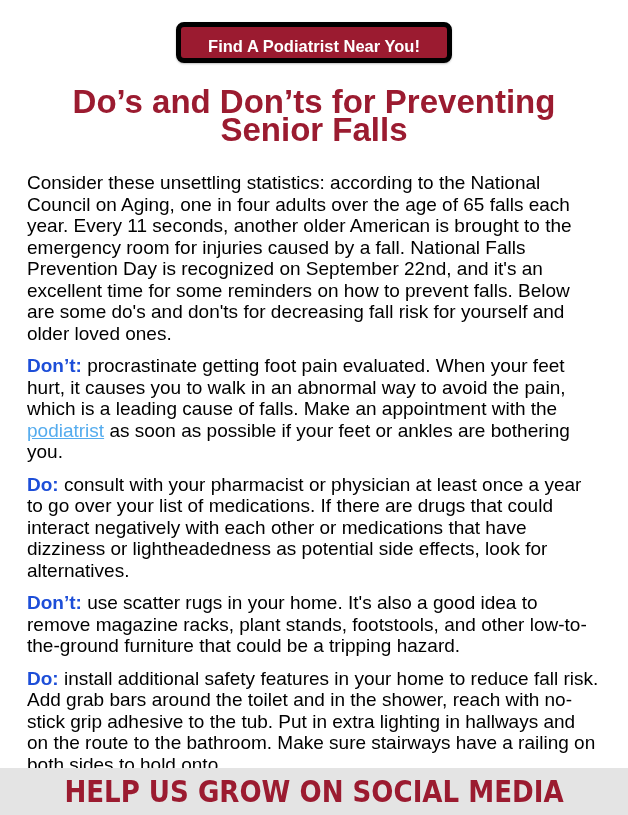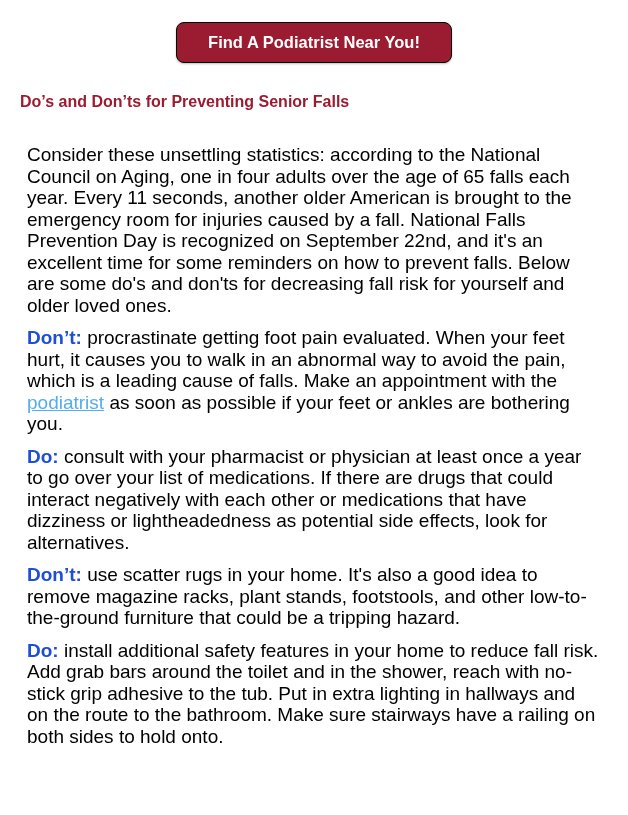--- a/index.html
+++ b/index.html
@@ -20,34 +20,34 @@
     text-align: center;
     padding-top: 22px;
   }
   .cta-button {
     display: inline-block;
     box-sizing: border-box;
     width: 276px;
     height: 41px;
     line-height: 39px;
     background: #9b1b30;
-    border: 1px solid #000000;
+    border: 5px solid #000000;
     border-radius: 8px;
     color: #ffffff;
     font-size: 16.5px;
     font-weight: bold;
     text-align: center;
     text-decoration: none;
     box-shadow: 0 1px 2px rgba(0,0,0,0.25);
     cursor: pointer;
   }
   h1.page-title {
     margin: 25px 20px 28px 20px;
-    text-align: left;
-    font-size: 16px;
+    text-align: center;
+    font-size: 33px;
     line-height: 28px;
     font-weight: bold;
     color: #9b1b30;
     letter-spacing: 0px;
   }
   .content {
     padding: 0 27px;
     color: #000000;
     font-size: 19px;
     line-height: 21.5px;
@@ -103,14 +103,17 @@
   <div class="content">
     <p class="para">Consider these unsettling statistics: according to the National Council on Aging, one in four adults over the age of 65 falls each year. Every 11 seconds, another older American is brought to the emergency room for injuries caused by a fall. National Falls Prevention Day is recognized on September 22nd, and it's an excellent time for some reminders on how to prevent falls. Below are some do's and don'ts for decreasing fall risk for yourself and older loved ones.</p>
     <div id="tips-list">
         <p class="para"><strong class="lead">Don’t:</strong><span> procrastinate getting foot pain evaluated. When your feet hurt, it causes you to walk in an abnormal way to avoid the pain, which is a leading cause of falls. Make an appointment with the </span><a class="body-link" href="#">podiatrist</a><span> as soon as possible if your feet or ankles are bothering you.</span></p>
         <p class="para"><strong class="lead">Do:</strong><span> consult with your pharmacist or physician at least once a year to go over your list of medications. If there are drugs that could interact negatively with each other or medications that have dizziness or lightheadedness as potential side effects, look for alternatives.</span></p>
         <p class="para"><strong class="lead">Don’t:</strong><span> use scatter rugs in your home. It's also a good idea to remove magazine racks, plant stands, footstools, and other low-to-the-ground furniture that could be a tripping hazard.</span></p>
         <p class="para"><strong class="lead">Do:</strong><span> install additional safety features in your home to reduce fall risk. Add grab bars around the toilet and in the shower, reach with no-stick grip adhesive to the tub. Put in extra lighting in hallways and on the route to the bathroom. Make sure stairways have a railing on both sides to hold onto.</span></p>
       </div>
   </div>
 
+  <div class="footer-band">
+    <div class="footer-heading">HELP US GROW ON SOCIAL MEDIA</div>
+  </div>
 
 </div>
 
 </body></html>

